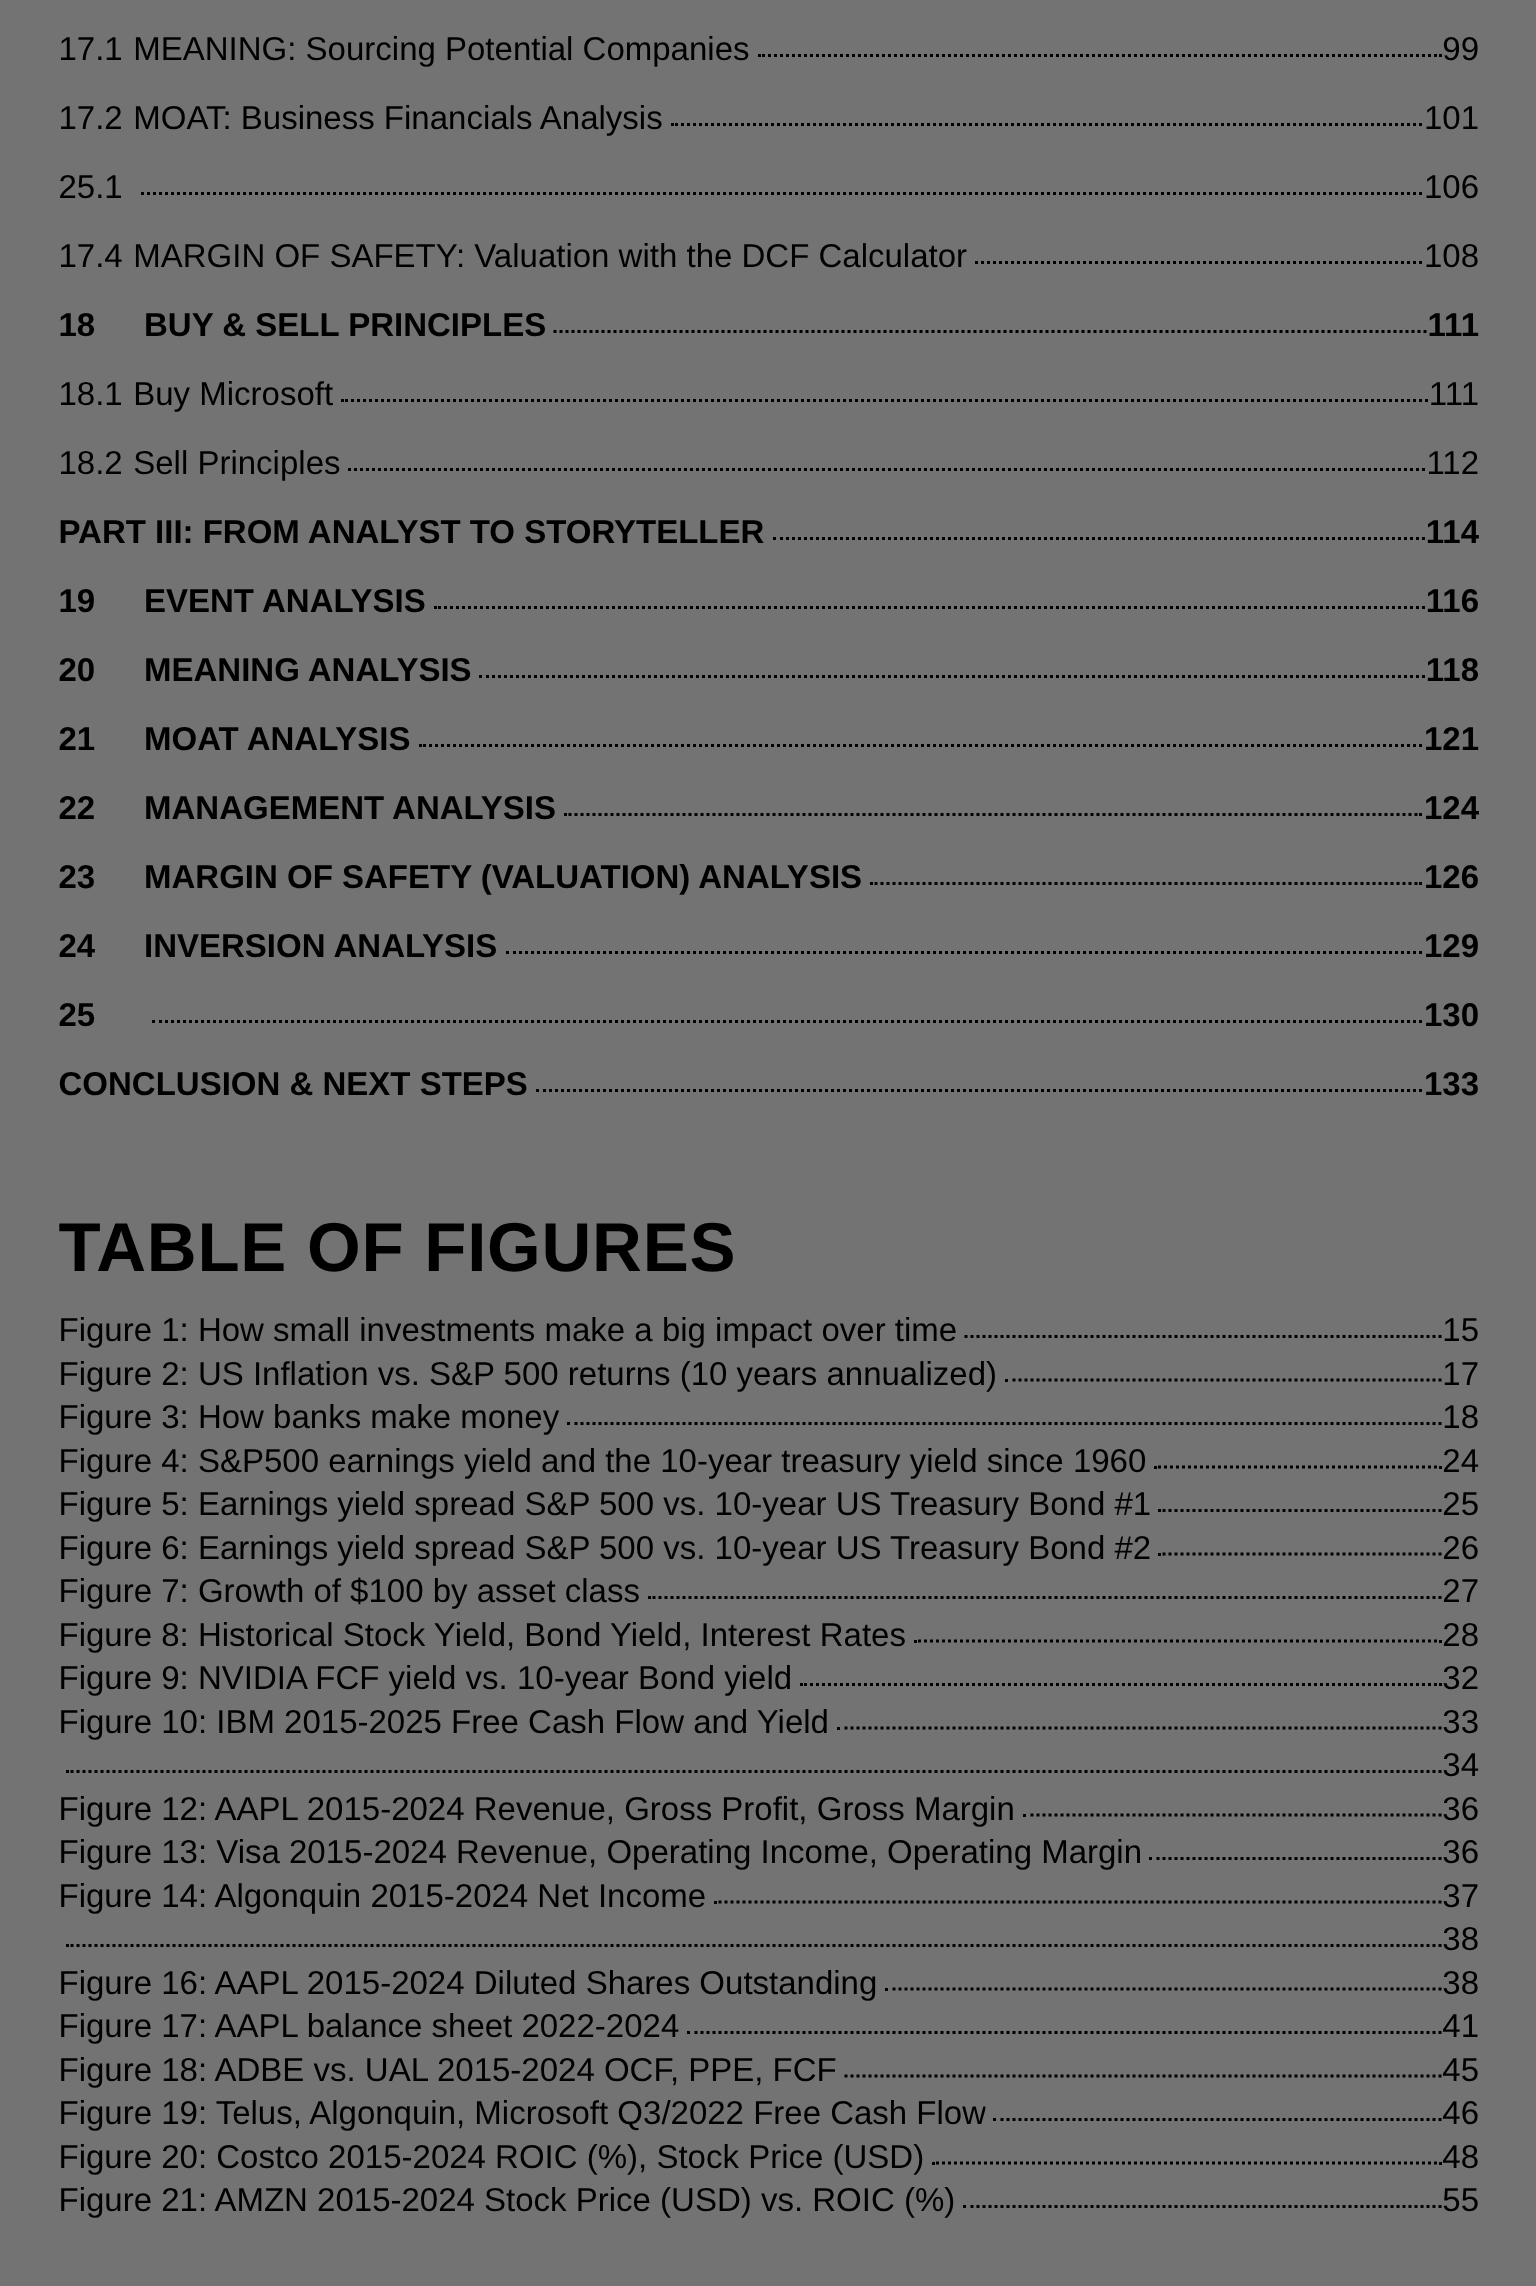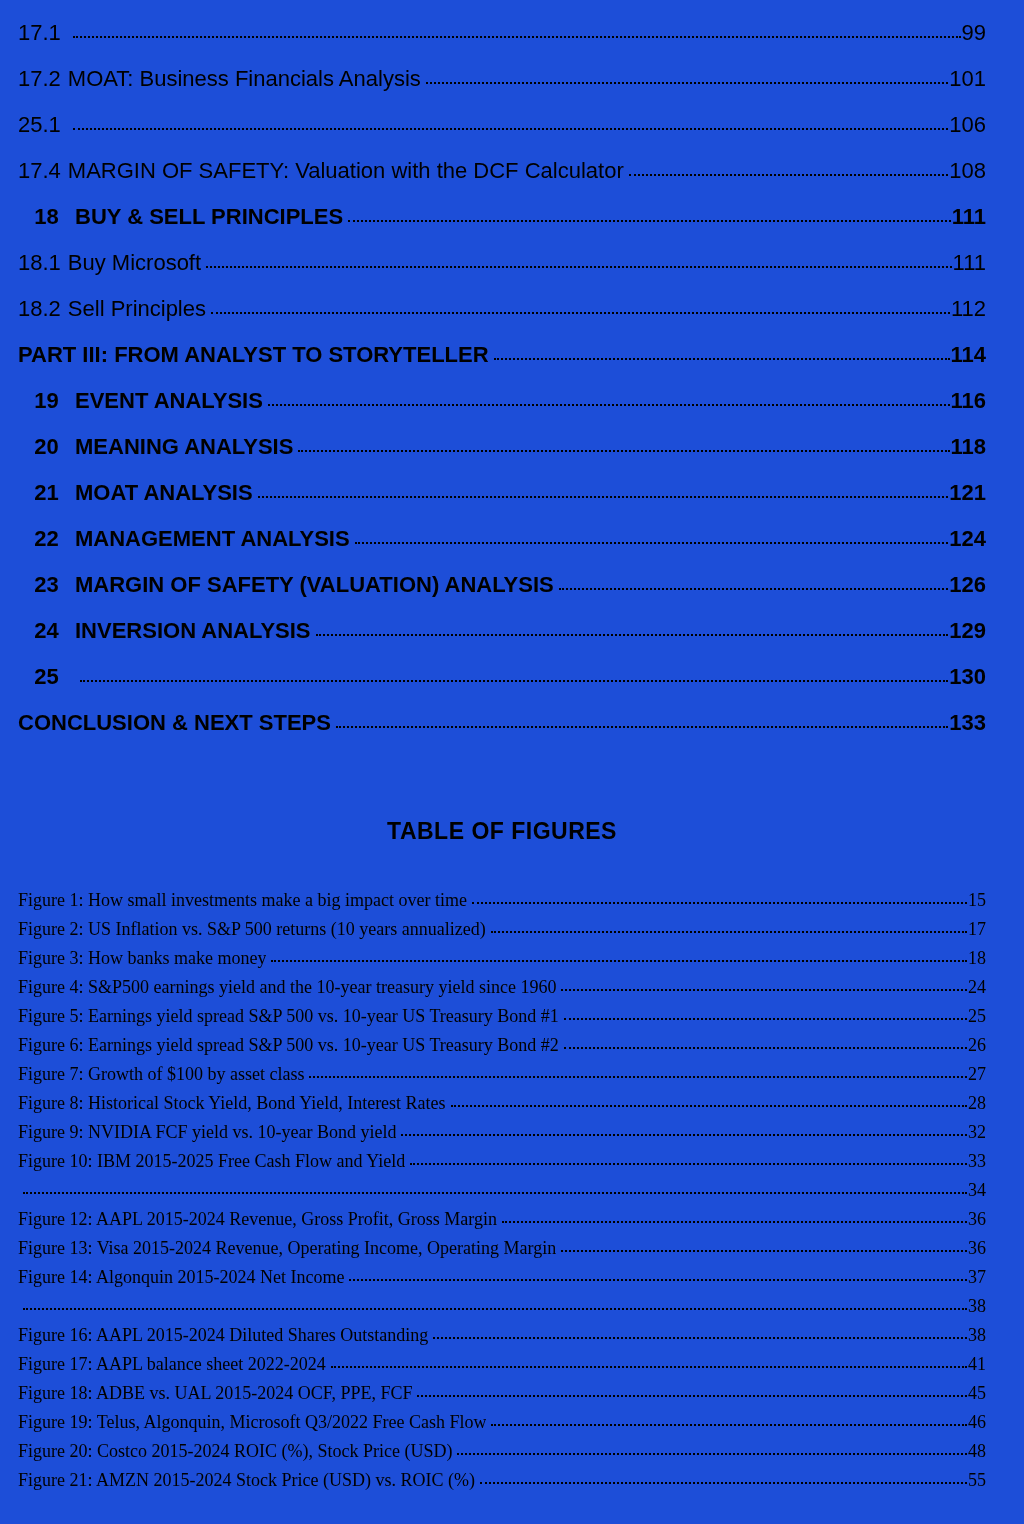--- a/index.html
+++ b/index.html
@@ -4,26 +4,25 @@
 <style>
   html, body {
     margin: 0;
     padding: 0;
     background: #ffffff;
   }
   .page {
     width: 1024px;
     height: 1524px;
     box-sizing: border-box;
-    background: #1d4ed8;
+    background: #737373;
     color: #000000;
     font-family: "Liberation Sans", sans-serif;
-    padding: 20px 38px 0 18px;
+    padding: 20px 38px 0 39px;
     overflow: hidden;
-    text-align: center;
   }
   
   .toc-row {
     display: flex;
     align-items: baseline;
     font-size: 22px;
     line-height: 26px;
     margin-bottom: 20px;
     white-space: nowrap;
   }
@@ -37,46 +36,46 @@
     flex: 1 1 auto;
     min-width: 12px;
     border-bottom: 2px dotted #000000;
     transform: translateY(-2px);
     margin-left: 5px;
     margin-right: 1px;
   }
   .pagenum { flex: 0 0 auto; }
   
   .figures-heading {
-    font-size: 23px;
+    font-size: 46px;
     line-height: 42px;
     font-weight: 700;
-    margin: 74px 0 34px 0;
+    margin: 74px 0 20px 0;
     letter-spacing: 0.5px;
   }
   .fig-row {
     display: flex;
     align-items: baseline;
-    font-size: 18px;
+    font-size: 22px;
     line-height: 29px;
     margin: 0;
     white-space: nowrap;
-    font-family: Liberation Serif, serif;
   }
   .fig-row .label { flex: 0 1 auto; overflow: hidden; }
 </style>
 </head>
 <body>
 
 <div class="page">
 
   <section>
 
     <div class="toc-row">
       <span class="num inline">17.1</span>
+      <span class="label">MEANING: Sourcing Potential Companies</span>
       <span class="leader"></span>
       <span class="pagenum">99</span>
     </div>
 
     <div class="toc-row">
       <span class="num inline">17.2</span>
       <span class="label">MOAT: Business Financials Analysis</span>
       <span class="leader"></span>
       <span class="pagenum">101</span>
     </div>

